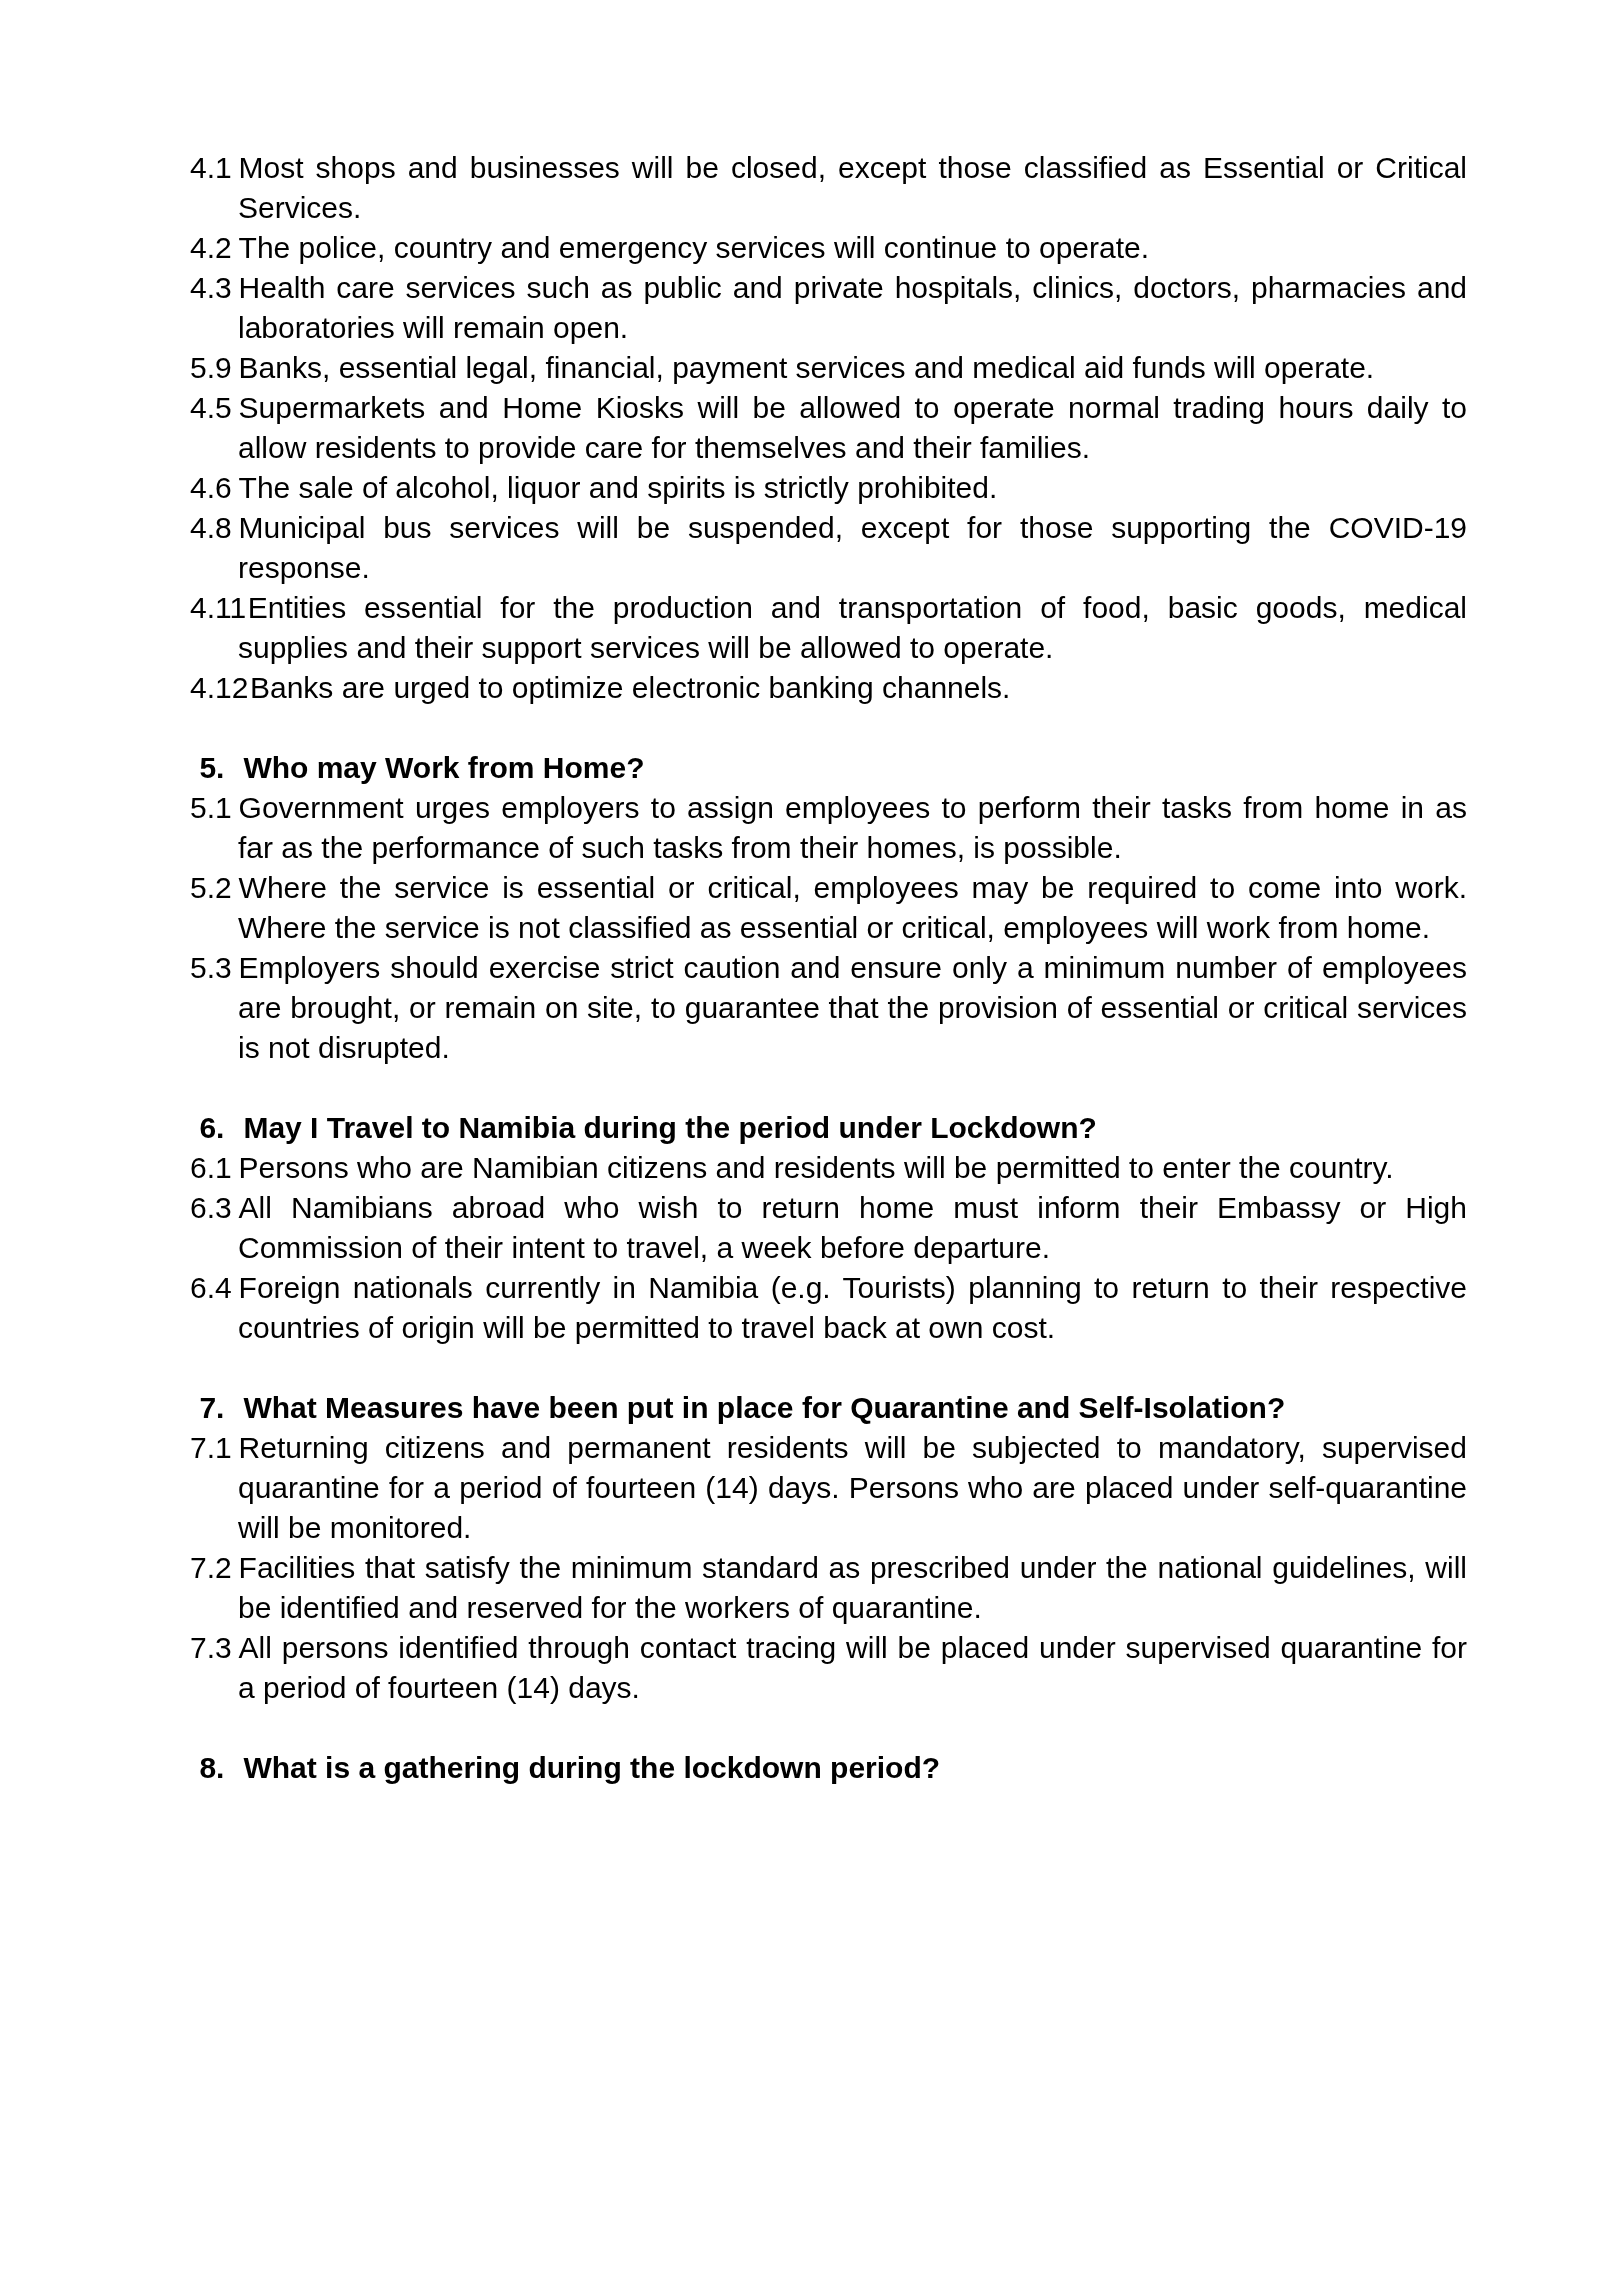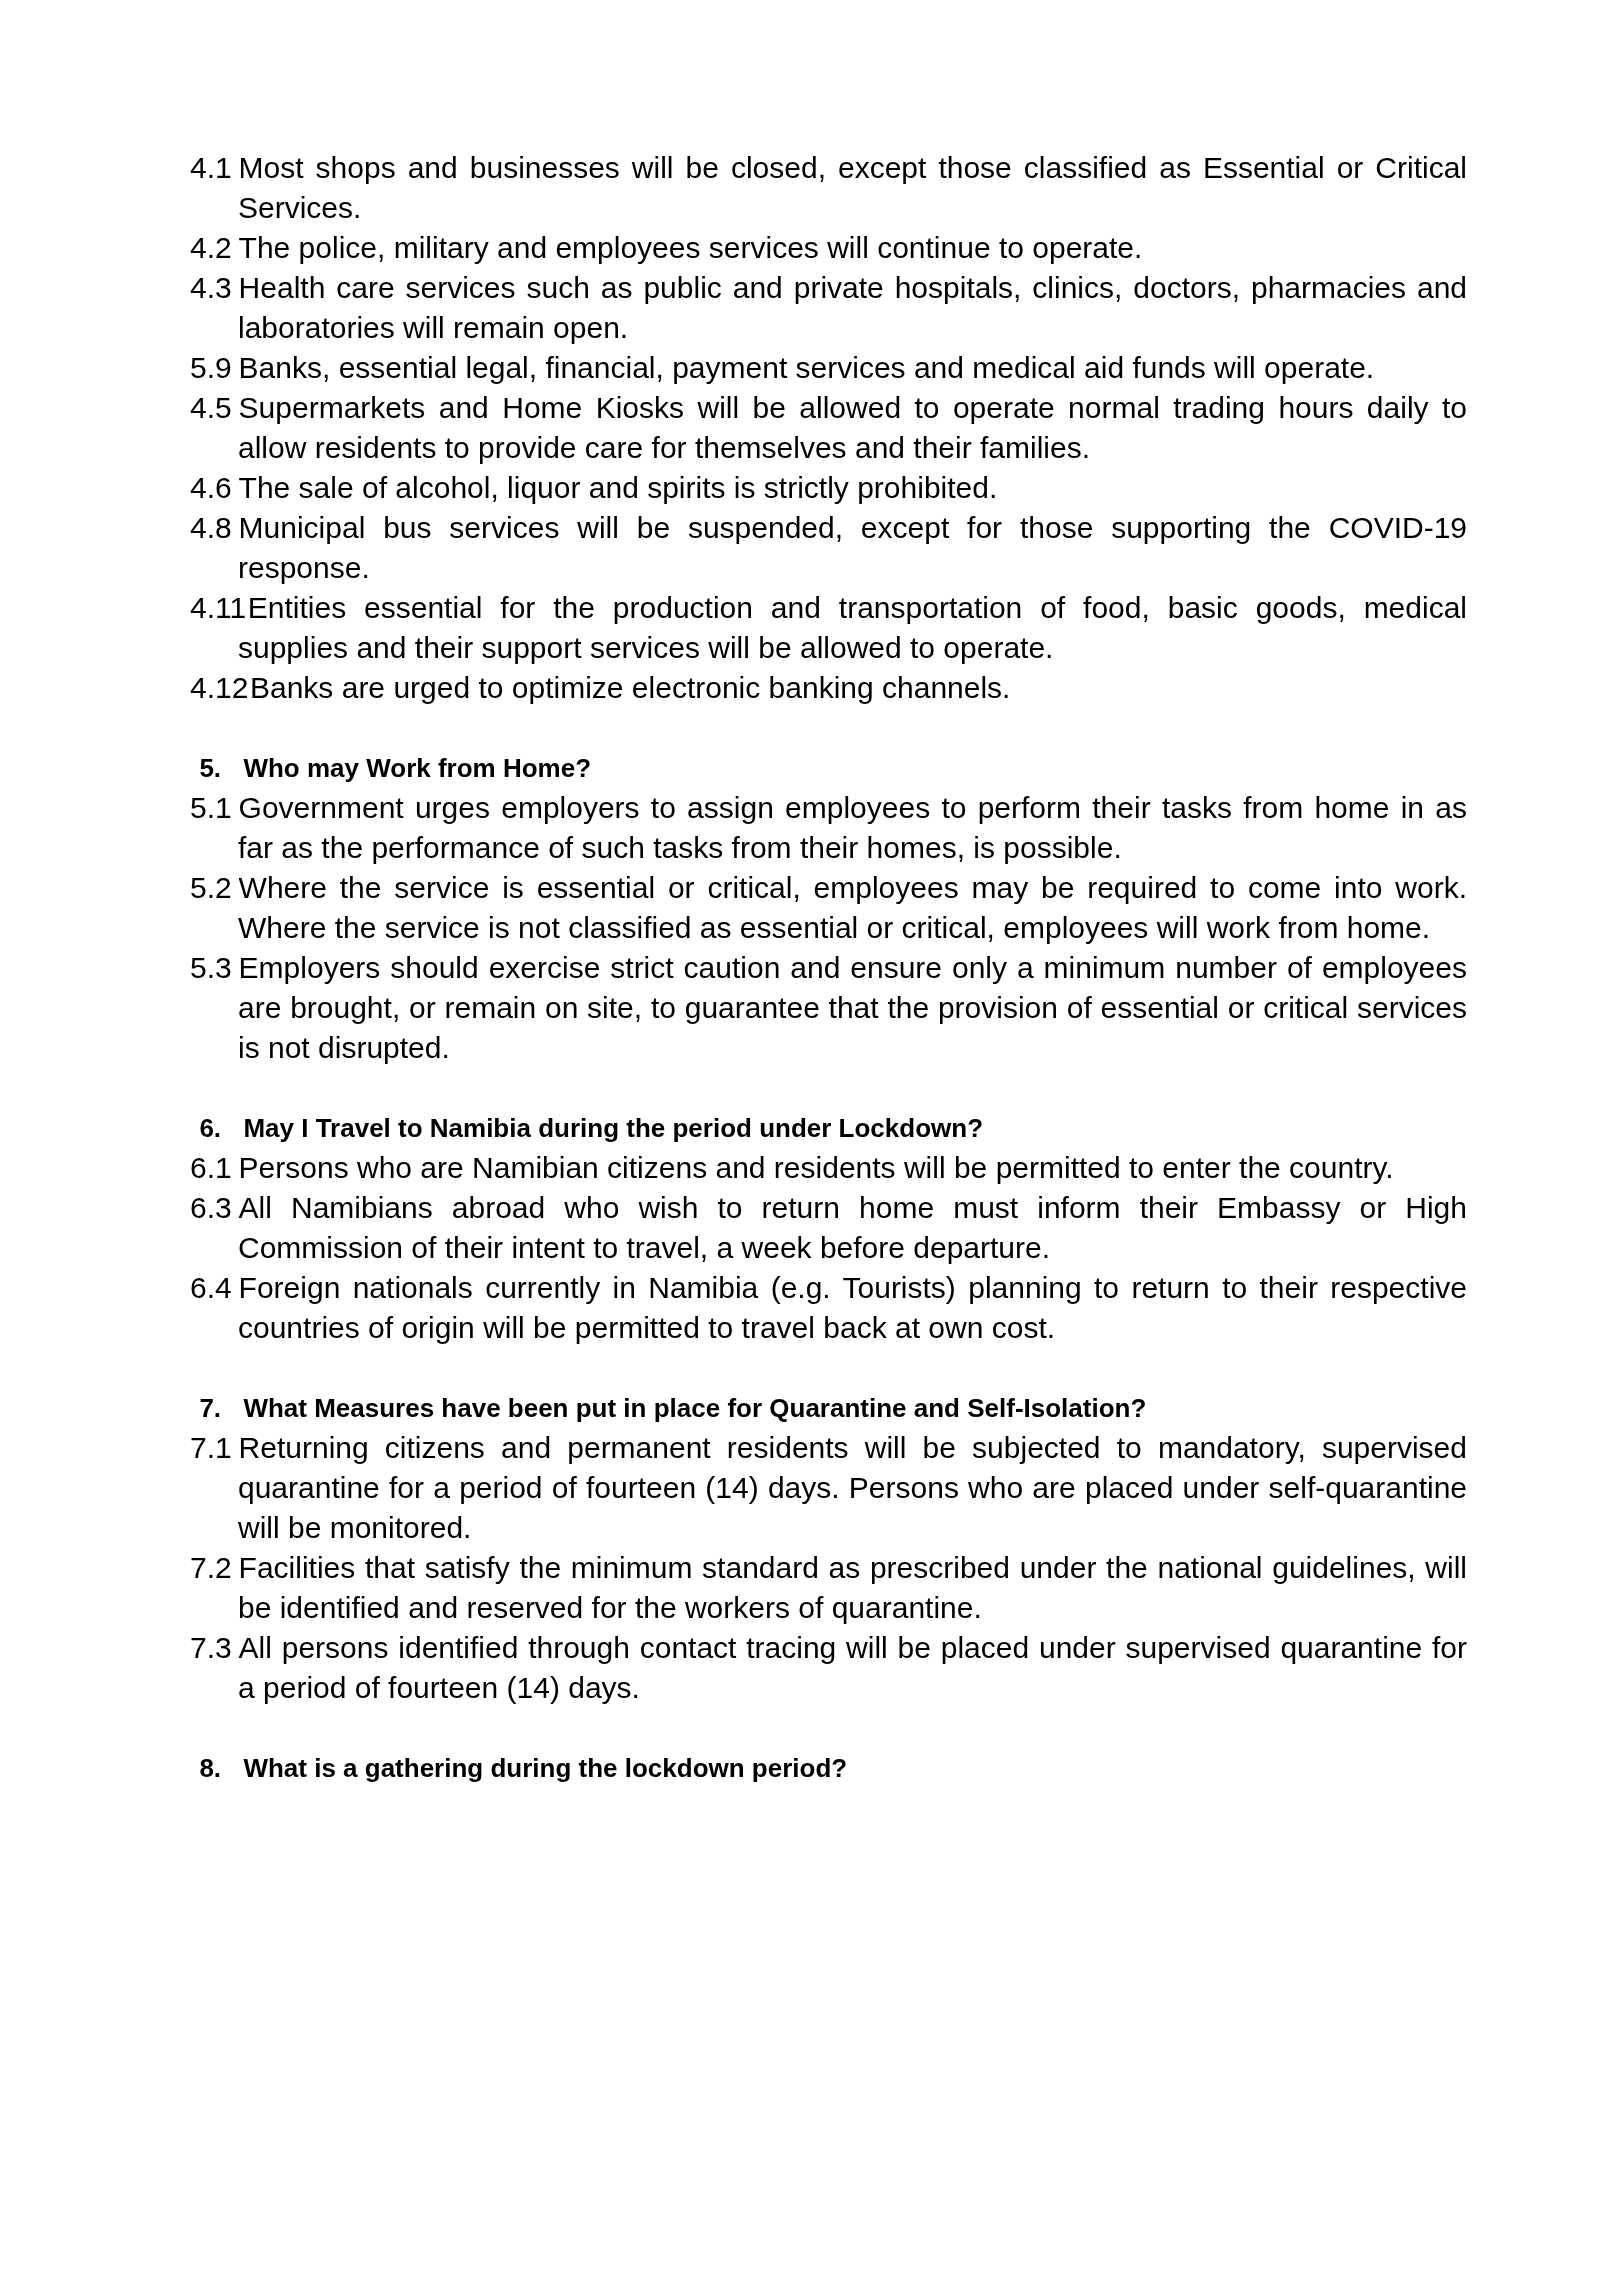--- a/index.html
+++ b/index.html
@@ -31,41 +31,41 @@
   p.item .num {
     display: inline-block;
     min-width: 47px;
     padding-right: 1.6px;
     text-indent: 0;
     white-space: pre;
   }
   
   h2.sec-h {
     font-weight: bold;
-    font-size: 26px;
+    font-size: 30px;
     line-height: 40px;
     margin: 40px 0 0 9.4px;
     padding-left: 44px;
     text-indent: -44px;
     text-align: left;
   }
   h2.sec-h .h-num {
     display: inline-block;
     min-width: 44px;
     text-indent: 0;
     white-space: pre;
   }
 </style>
 </head>
 <body>
 
 <div class="page">
   <div class="content">
       <p class="item"><span class="num">4.1</span><span>Most shops and businesses will be closed, except those classified as Essential or Critical Services.</span></p>
-      <p class="item"><span class="num">4.2</span><span>The police, military and employees services will continue to operate.</span></p>
+      <p class="item"><span class="num">4.2</span><span>The police, country and emergency services will continue to operate.</span></p>
       <p class="item"><span class="num">4.3</span><span>Health care services such as public and private hospitals, clinics, doctors, pharmacies and laboratories will remain open.</span></p>
       <p class="item"><span class="num">5.9</span><span>Banks, essential legal, financial, payment services and medical aid funds will operate.</span></p>
       <p class="item"><span class="num">4.5</span><span>Supermarkets and Home Kiosks will be allowed to operate normal trading hours daily to allow residents to provide care for themselves and their families.</span></p>
       <p class="item"><span class="num">4.6</span><span>The sale of alcohol, liquor and spirits is strictly prohibited.</span></p>
       <p class="item"><span class="num">4.8</span><span>Municipal bus services will be suspended, except for those supporting the COVID-19 response.</span></p>
       <p class="item"><span class="num">4.11</span><span>Entities essential for the production and transportation of food, basic goods, medical supplies and their support services will be allowed to operate.</span></p>
       <p class="item"><span class="num">4.12</span><span>Banks are urged to optimize electronic banking channels.</span></p>
       <h2 class="sec-h"><span class="h-num">5.</span><span>Who may Work from Home?</span></h2>
       <p class="item"><span class="num">5.1</span><span>Government urges employers to assign employees to perform their tasks from home in as far as the performance of such tasks from their homes, is possible.</span></p>
       <p class="item"><span class="num">5.2</span><span>Where the service is essential or critical, employees may be required to come into work. Where the service is not classified as essential or critical, employees will work from home.</span></p>

